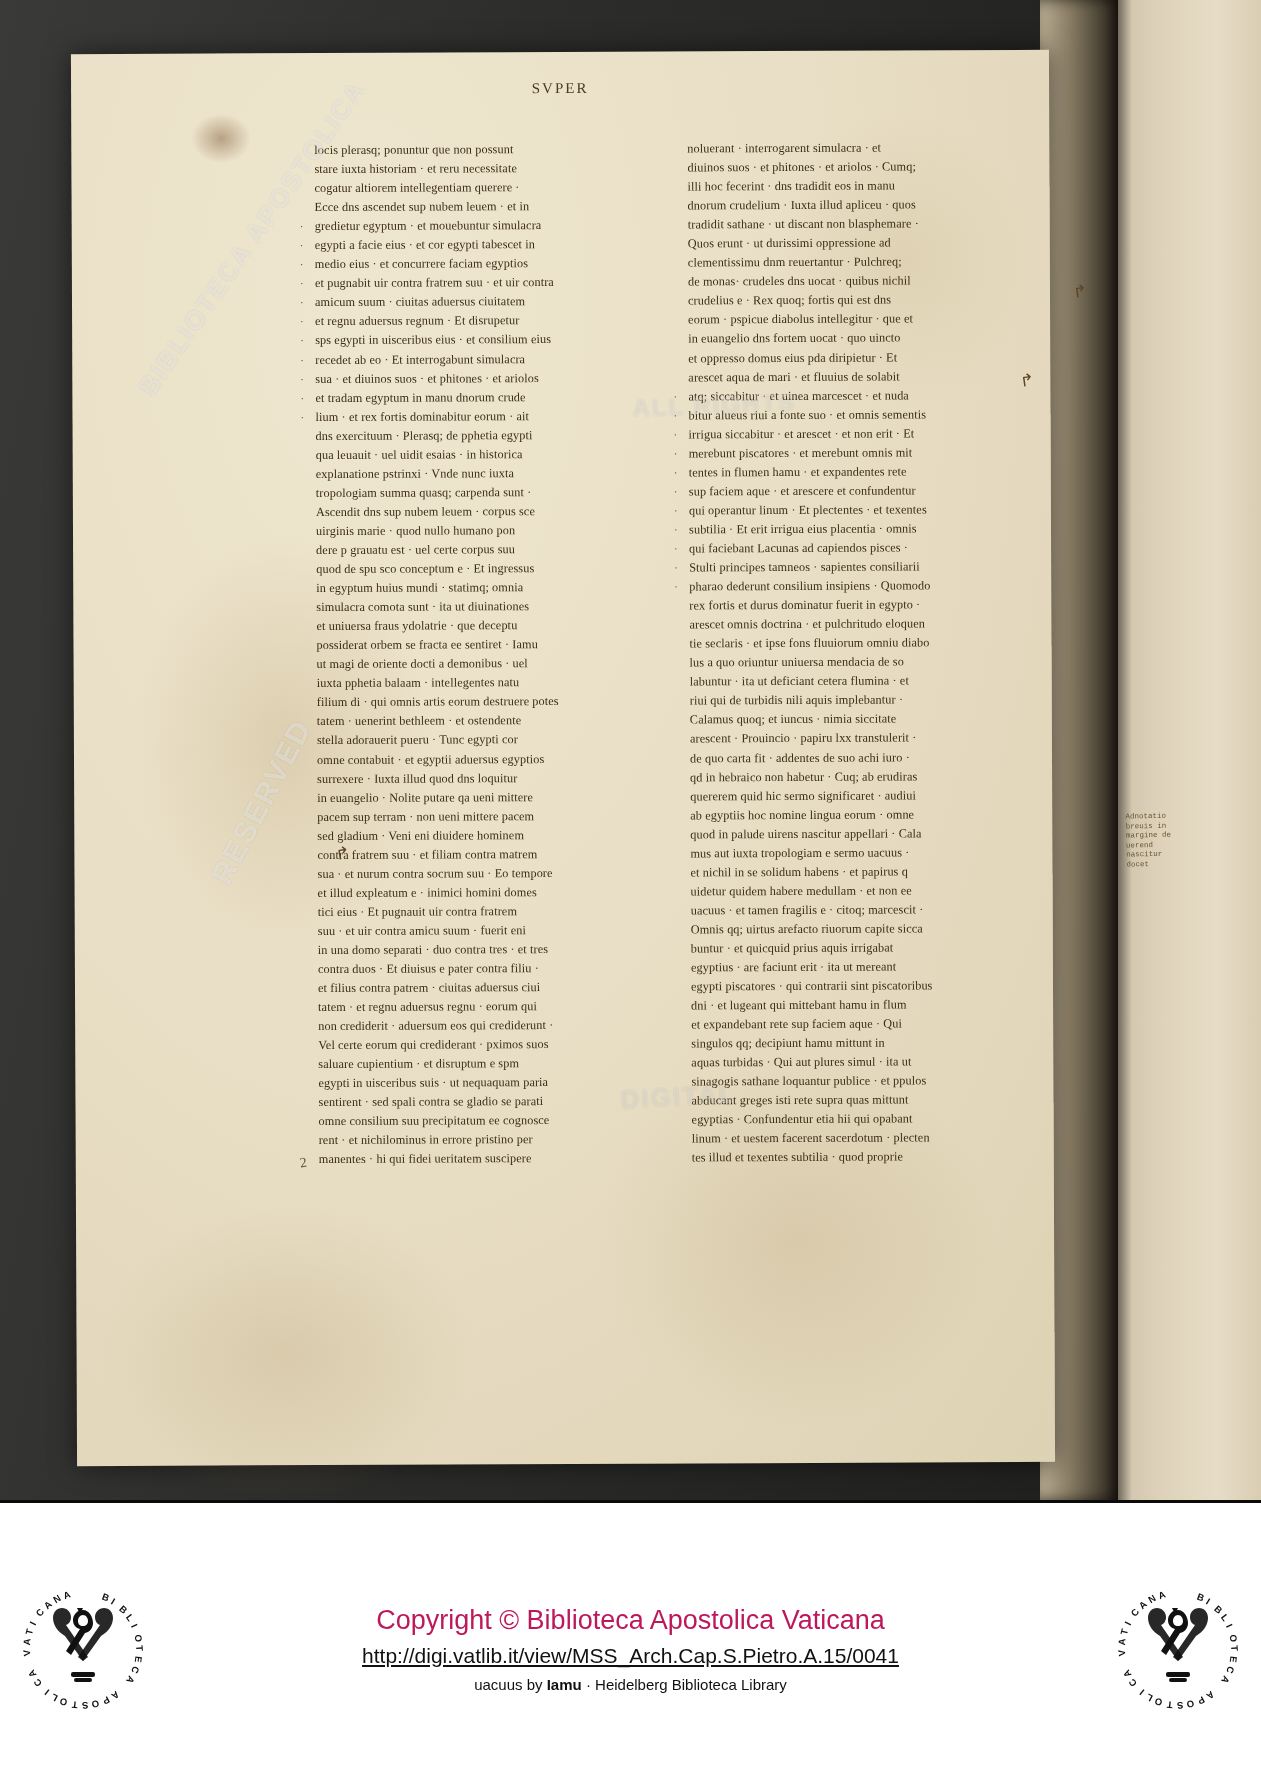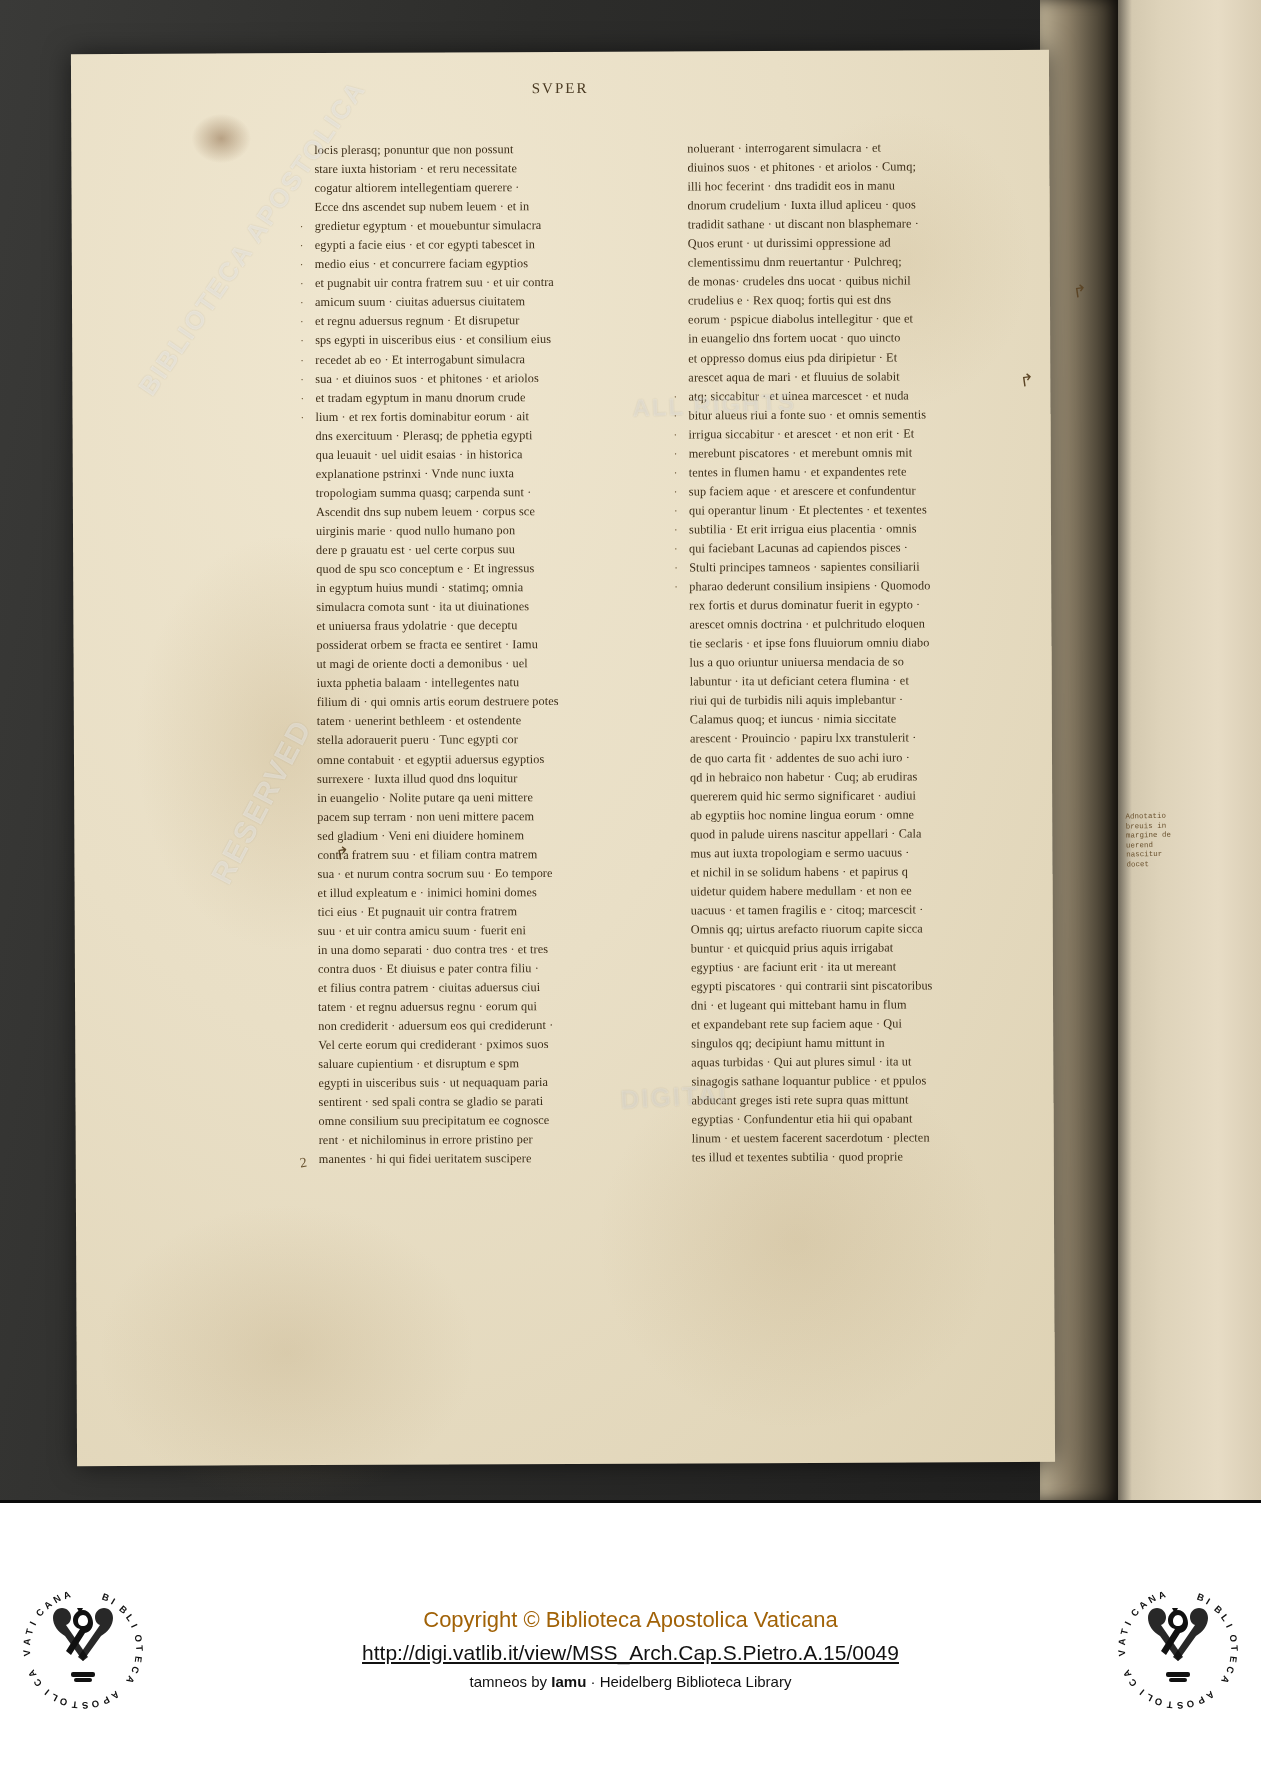--- a/index.html
+++ b/index.html
@@ -201,22 +201,22 @@
     position: absolute;
     left: 0; top: 0; right: 0; bottom: 0;
     display: flex;
     align-items: center;
     justify-content: center;
     flex-direction: column;
     gap: 8px;
   }
   .copyright {
     font-family: "Liberation Sans", sans-serif;
-    font-size: 22px;
-    color: #a16207;
+    font-size: 27px;
+    color: #be185d;
   }
   .url {
     font-family: "Liberation Sans", sans-serif;
     font-size: 21px;
     color: #111;
     text-decoration: underline;
   }
   .powered {
     font-family: "Liberation Sans", sans-serif;
     font-size: 15px;
@@ -555,23 +555,23 @@
           <span style="transform: rotate(475.862deg) translate(0px, 62px) rotate(180deg);">I</span>
           <span style="transform: rotate(486.897deg) translate(0px, 62px) rotate(180deg);">C</span>
           <span style="transform: rotate(497.931deg) translate(0px, 62px) rotate(180deg);">A</span>
           <span style="transform: rotate(508.966deg) translate(0px, 62px) rotate(180deg);">N</span>
           <span style="transform: rotate(520deg) translate(0px, 62px) rotate(180deg);">A</span>
         </div>
     </div>
 
     <div class="footer-inner">
       <div class="copyright">Copyright © Biblioteca Apostolica Vaticana</div>
-      <div class="url">http://digi.vatlib.it/view/MSS_Arch.Cap.S.Pietro.A.15/0049</div>
+      <div class="url">http://digi.vatlib.it/view/MSS_Arch.Cap.S.Pietro.A.15/0041</div>
       <div class="powered">
-        <span>tamneos by </span><b>Iamu</b><span> · Heidelberg Biblioteca Library</span>
+        <span>uacuus by </span><b>Iamu</b><span> · Heidelberg Biblioteca Library</span>
       </div>
     </div>
 
     <div class="seal seal-right">
       <svg width="150" height="150" viewBox="0 0 150 150" aria-hidden="true">
         <g class="keys">
           <path d="M75 34 l-3 6 -3 -6 z"></path>
           <path d="M75 36 c-6 0 -10 5 -10 10 c0 5 3 8 7 9 l-14 22 l5 4 l14 -22 c5 -1 8 -5 8 -10 c0 -6 -4 -13 -10 -13 z
                    M75 41 c3 0 5 3 5 6 c0 3 -2 5 -5 5 c-3 0 -5 -2 -5 -5 c0 -3 2 -6 5 -6 z"></path>
           <path d="M57 62 c-7 -4 -12 -11 -12 -18 c0 -6 4 -10 9 -10 c5 0 9 4 9 9 c0 4 -2 7 -5 8 l22 32 l-5 4 z" opacity=".9"></path>

